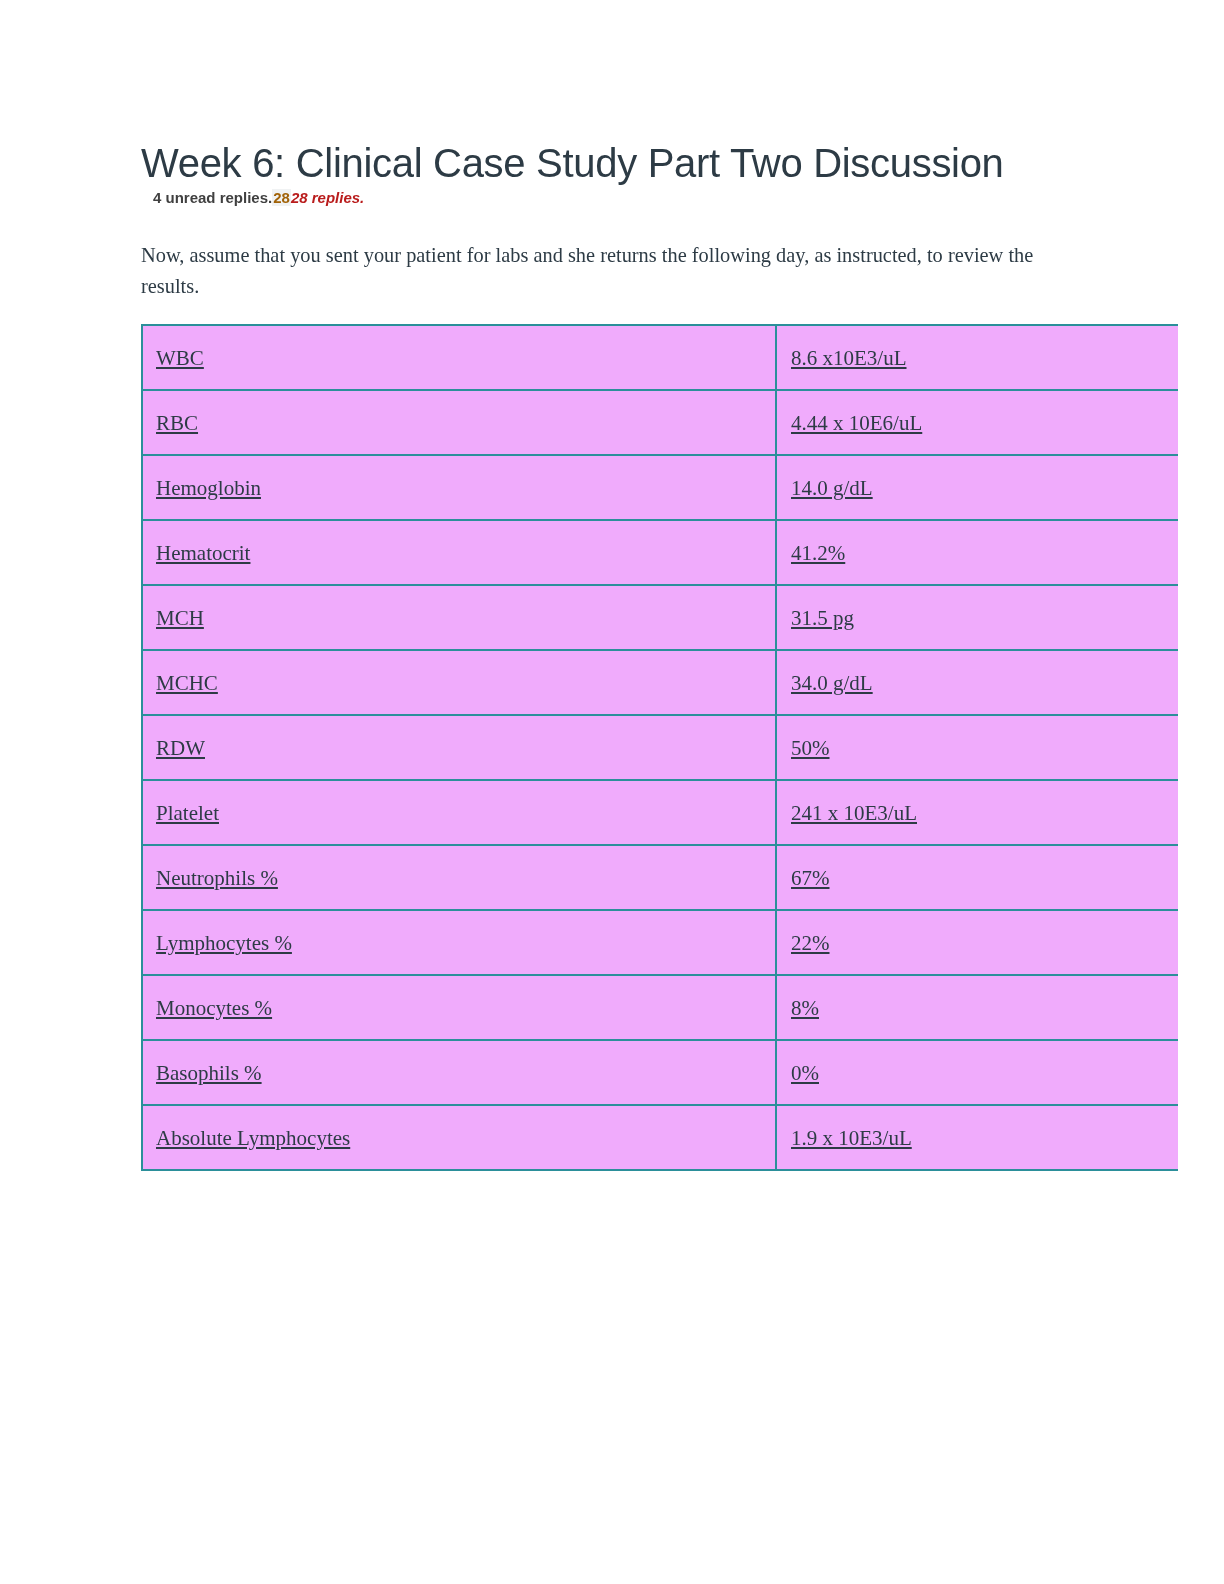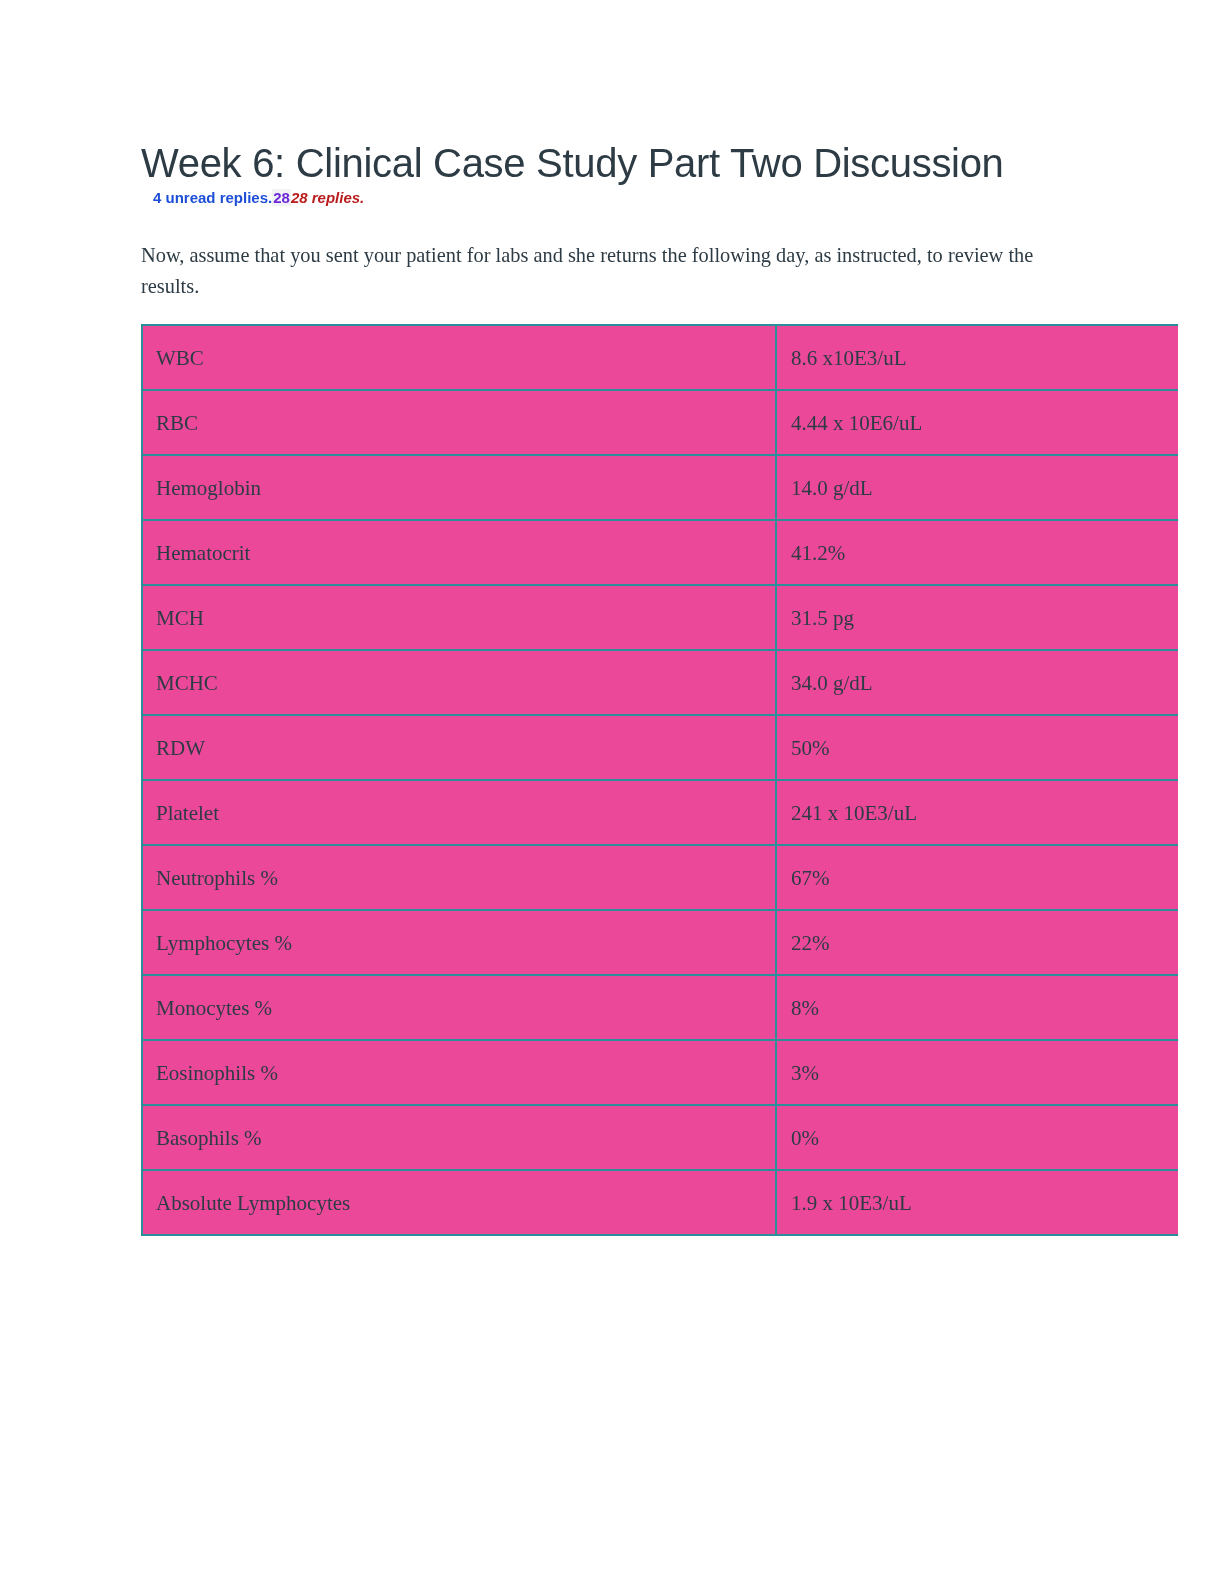--- a/index.html
+++ b/index.html
@@ -50,24 +50,24 @@
     font-size: 15px;
     font-weight: 700;
     line-height: 20px;
     color: #2d3b45;
     margin: 0 0 0 12px;
     padding: 0;
     white-space: nowrap;
     display: block;
   }
   .replies-line .unread {
-    color: #1d4ed8;
+    color: #404040;
   }
   .replies-line .count-muted {
-    color: #6d28d9;
+    color: #a16207;
     background: #f0f2f3;
     padding: 0 1px;
     text-align: right;
   }
   .replies-line .total {
     color: #b91c1c;
     font-style: italic;
   }
 
   
@@ -110,21 +110,22 @@
     height: 65px;
   }
   table.labs-table td {
     border-bottom: 2px solid #2b8f9a;
     padding: 0 0 0 12px;
     vertical-align: middle;
     font-family: "Liberation Serif", serif;
     font-size: 21px;
     line-height: 26px;
     color: #2d3b45;
-    background: #ec4899;
+    background: #f0abfc;
+    text-decoration: underline;
   }
   table.labs-table td.cell-label {
     border-right: 2px solid #2b8f9a;
     padding-left: 13px;
   }
   table.labs-table td.cell-value {
     padding-left: 14px;
   }
 </style>
 </head>
@@ -187,24 +188,20 @@
             </tr>
             <tr>
               <td class="cell-label">Lymphocytes %</td>
               <td class="cell-value">22%</td>
             </tr>
             <tr>
               <td class="cell-label">Monocytes %</td>
               <td class="cell-value">8%</td>
             </tr>
             <tr>
-              <td class="cell-label">Eosinophils %</td>
-              <td class="cell-value">3%</td>
-            </tr>
-            <tr>
               <td class="cell-label">Basophils %</td>
               <td class="cell-value">0%</td>
             </tr>
             <tr>
               <td class="cell-label">Absolute Lymphocytes</td>
               <td class="cell-value">1.9 x 10E3/uL</td>
             </tr>
           </tbody>
       </table>
     </div>

